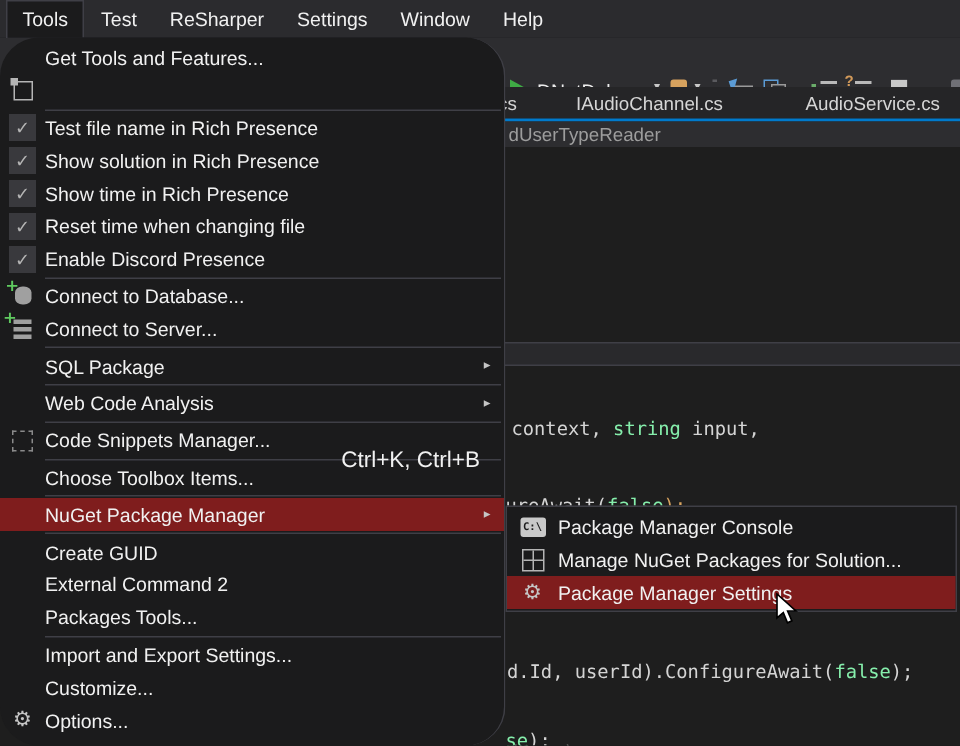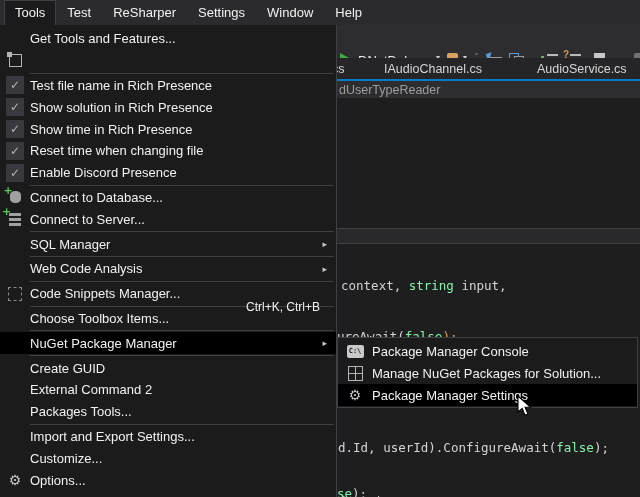--- a/index.html
+++ b/index.html
@@ -47,26 +47,26 @@
 
   .editor{position:absolute;left:0;top:98px;width:640px;height:399px;background:#1e1e1e;z-index:0;}
   .splitter{position:absolute;left:0;top:130px;width:640px;height:14px;background:#29292c;
     border-top:1px solid #3f3f46;border-bottom:1px solid #3f3f46;}
   .code-line{position:absolute;white-space:pre;font-family:"DejaVu Sans Mono","Liberation Mono",monospace;
     font-size:12.5px;line-height:15px;}
   .tok-d{color:#d4d4d4;} .tok-k{color:#86efac;} .tok-o{color:#d7a35f;}
 
   
   .menu-popup{position:absolute;left:0;top:25px;width:337px;height:472px;background:#1b1b1c;
-    border-right:1px solid #3f3f46;box-sizing:border-box;z-index:30;padding-top:3px;}
+    border-right:1px solid #3f3f46;box-sizing:border-box;z-index:30;padding-top:3px;border-radius:26px;}
   .menu-row{position:relative;display:flex;align-items:center;height:21.8px;font-size:13px;color:#f1f1f1;cursor:default;}
-  .menu-row.hl{background:#000000;}
+  .menu-row.hl{background:#7f1d1d;}
   .mi-cell{width:30px;display:flex;align-items:center;justify-content:center;flex:0 0 30px;}
   .mi-label{flex:1;white-space:nowrap;overflow:hidden;}
-  .mi-shortcut{margin-left:auto;padding-right:16px;font-size:12px;color:#f1f1f1;margin-top:26px;}
+  .mi-shortcut{margin-left:auto;padding-right:16px;font-size:15px;color:#f1f1f1;margin-top:26px;}
   .mi-arrow{position:absolute;right:9px;font-size:9px;color:#c5c5c5;font-family:"DejaVu Sans",sans-serif;}
   .menu-sep{height:1px;background:#3f3f46;margin:1px 2px 1px 30px;}
   .check{width:18px;height:18px;background:#39393d;color:#b5b5b5;font-size:12px;line-height:18px;
     text-align:center;font-family:"DejaVu Sans",sans-serif;}
 
   
   .ic{display:inline-block;position:relative;font-family:"DejaVu Sans",sans-serif;}
   .ic-gear{font-size:14px;color:#c5c5c5;line-height:14px;}
   .ic-extensions{width:11px;height:11px;border:1.5px solid #b5b5b5;}
   .ic-extensions::before{content:"";position:absolute;left:-3px;top:-3px;width:5px;height:5px;background:#b5b5b5;}
@@ -230,21 +230,21 @@
       </div>
       <div class="menu-row">
         <span class="mi-cell">
           <span class="ic ic-server"></span>
         </span>
         <span class="mi-label">Connect to Server...</span>
       </div>
       <div class="menu-sep"></div>
       <div class="menu-row">
         <span class="mi-cell"></span>
-        <span class="mi-label">SQL Manager</span>
+        <span class="mi-label">SQL Package</span>
         <span class="mi-arrow">▸</span>
       </div>
       <div class="menu-sep"></div>
       <div class="menu-row">
         <span class="mi-cell"></span>
         <span class="mi-label">Web Code Analysis</span>
         <span class="mi-arrow">▸</span>
       </div>
       <div class="menu-sep"></div>
       <div class="menu-row">

